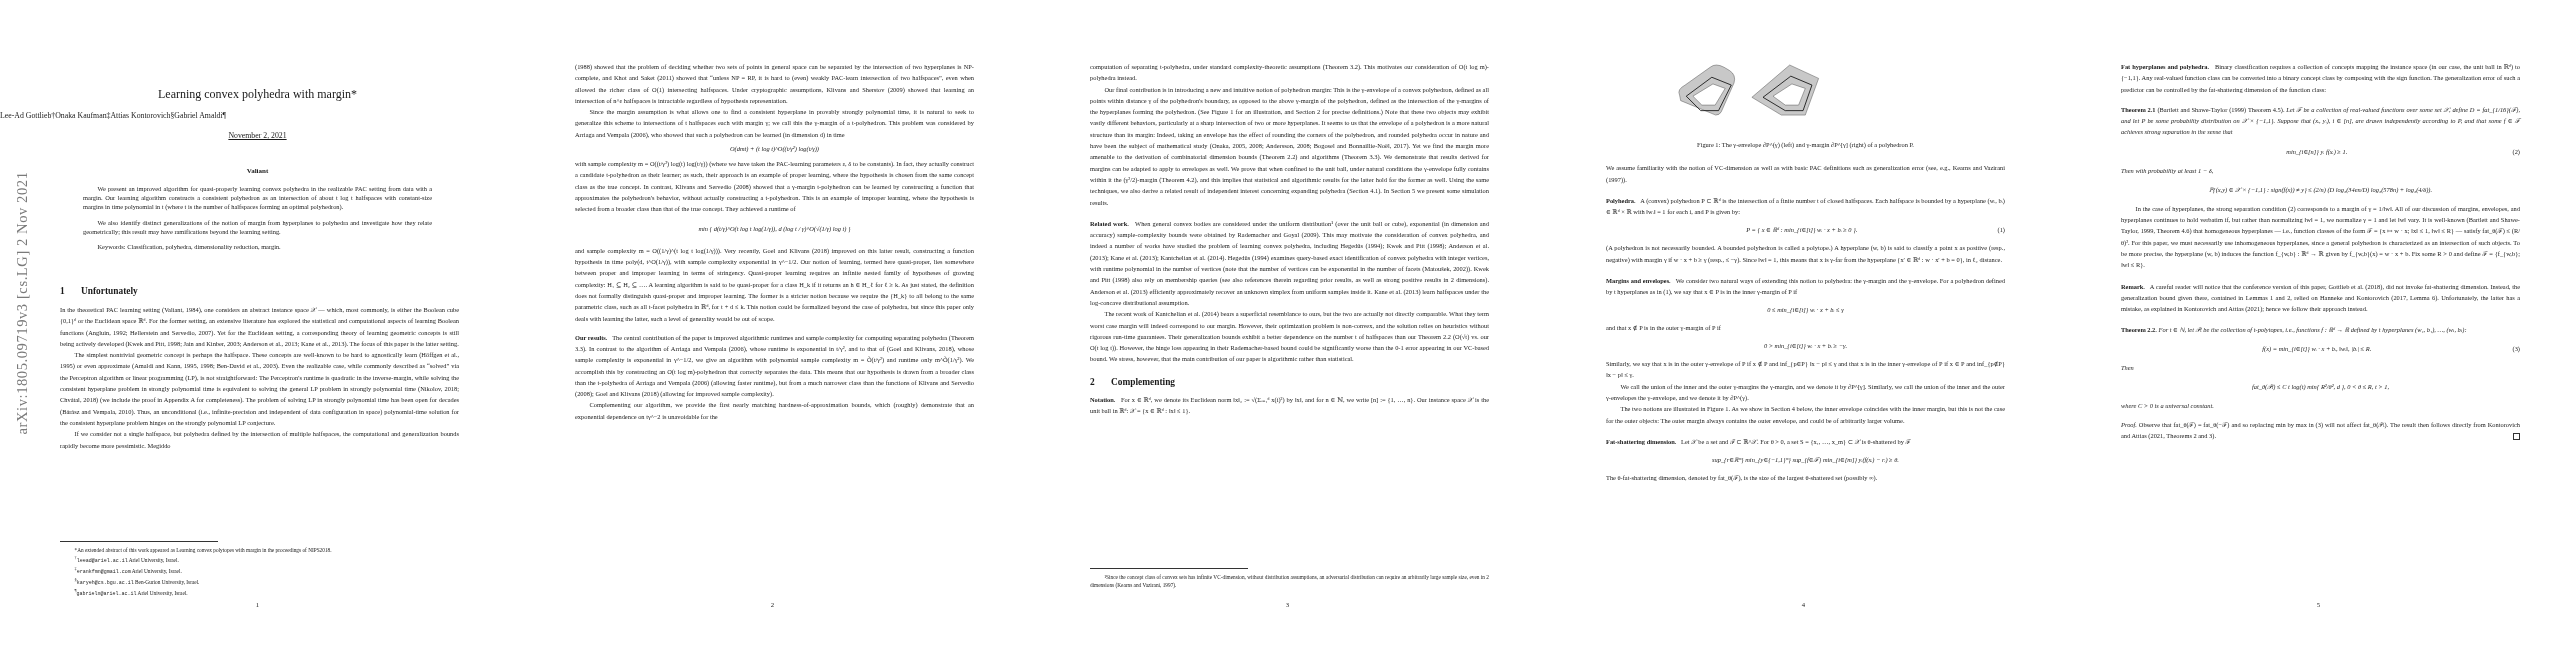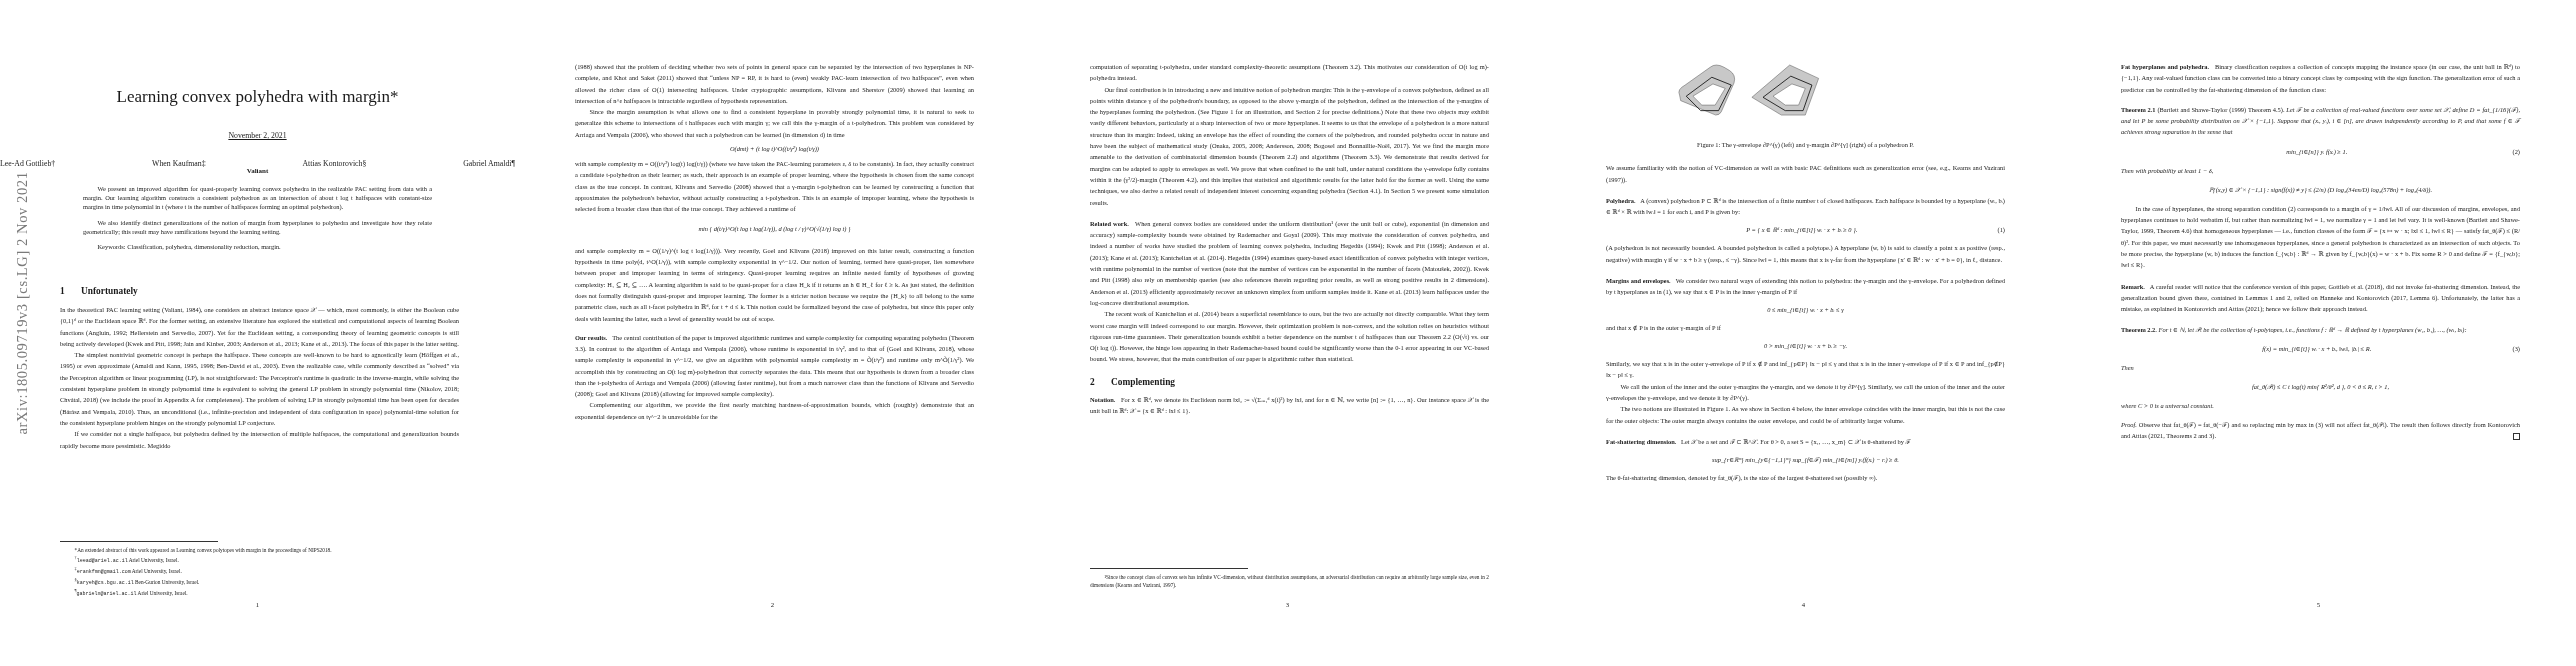--- a/index.html
+++ b/index.html
@@ -7,22 +7,22 @@
          font-family:"Liberation Serif","DejaVu Serif",serif; color:#1a1a1a; }
   .page { position:absolute; top:0; width:515px; height:667px; background:#fff; }
   .col { position:absolute; left:60px; width:399px; font-size:6.4px; line-height:11.3px; text-align:justify; }
   .col p { margin:0; }
   .indent { text-indent:14.5px; }
   .pgnum { position:absolute; top:601px; width:515px; text-align:center; font-size:6.7px; }
   .stamp { position:absolute; left:11px; top:139px; width:22px; height:328px; }
   .stamp span { position:absolute; left:50%; top:50%; transform:translate(-50%,-50%) rotate(-90deg);
                 white-space:nowrap; font-size:14.5px; color:#7a7a7a; letter-spacing:0.6px;
                 font-family:"Liberation Serif",serif; }
-  .title { position:absolute; top:87px; width:515px; text-align:center; font-size:17px; }
-  .authors { position:absolute; top:111px; width:515px; display:flex; justify-content:space-between; gap:19px; font-size:7.8px;margin-top:48px; }
+  .title { position:absolute; top:87px; width:515px; text-align:center; font-size:12px; }
+  .authors { position:absolute; top:111px; width:515px; display:flex; justify-content:flex-start; font-size:7.8px; }
   .date { position:absolute; top:131px; width:515px; text-align:center; font-size:7.8px;text-decoration:underline; }
   .abs-h { position:absolute; top:167px; width:515px; text-align:center; font-size:7px; font-weight:bold; }
   .abs { position:absolute; left:83px; width:349px; font-size:6.4px; line-height:9px; text-align:justify; }
   h2.sec { margin:0; font-size:9.4px; font-weight:bold; }
   h2.sec .n { display:inline-block; width:21px; }
   .rh { font-weight:bold; }
   .eq { text-align:center; font-style:italic; margin:3.3px 0; }
   .eqnum { float:right; font-style:normal; }
   .fnrule { width:158px; border-top:0.6px solid #333; margin:3.3px 0 3.3px 0; }
   .fn { font-size:5.3px; line-height:8.3px; }
@@ -35,21 +35,21 @@
 </head>
 <body>
 
 <div class="page" style="left:0;">
   <div class="stamp">
       <span>arXiv:1805.09719v3  [cs.LG]  2 Nov 2021</span>
     </div>
   <div class="title">Learning convex polyhedra with margin*</div>
   <div class="authors">
     <span>Lee-Ad Gottlieb†</span>
-    <span>When Kaufman‡</span>
+    <span>Onaka Kaufman‡</span>
     <span>Attias Kontorovich§</span>
     <span>Gabriel Amaldi¶</span>
   </div>
   <div class="date">November 2, 2021</div>
   <div class="abs-h">Valiant</div>
   <div class="abs" style="top:178px;">
     <p class="indent">We present an improved algorithm for quasi-properly learning convex polyhedra in the realizable PAC setting from data with a margin. Our learning algorithm constructs a consistent polyhedron as an intersection of about t log t halfspaces with constant-size margins in time polynomial in t (where t is the number of halfspaces forming an optimal polyhedron).</p>
     <p class="indent">We also identify distinct generalizations of the notion of margin from hyperplanes to polyhedra and investigate how they relate geometrically; this result may have ramifications beyond the learning setting.</p>
     <p class="indent">Keywords: Classification, polyhedra, dimensionality reduction, margin.</p>
   </div>

